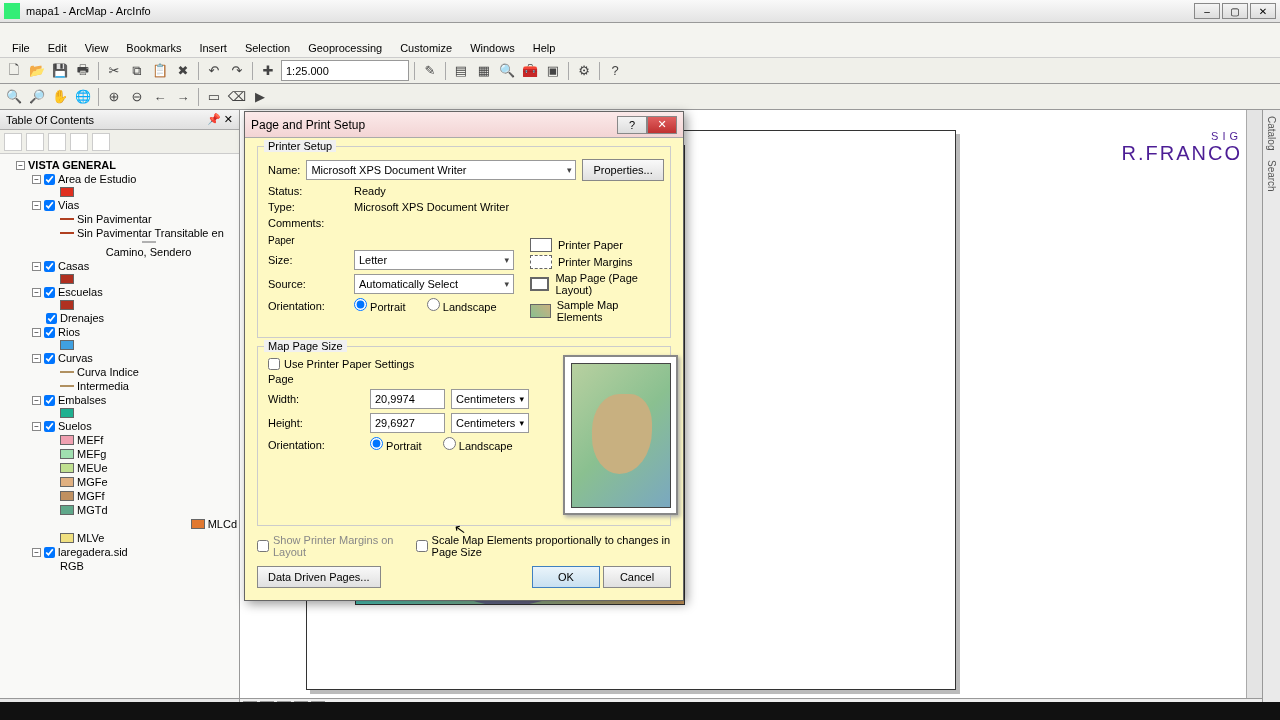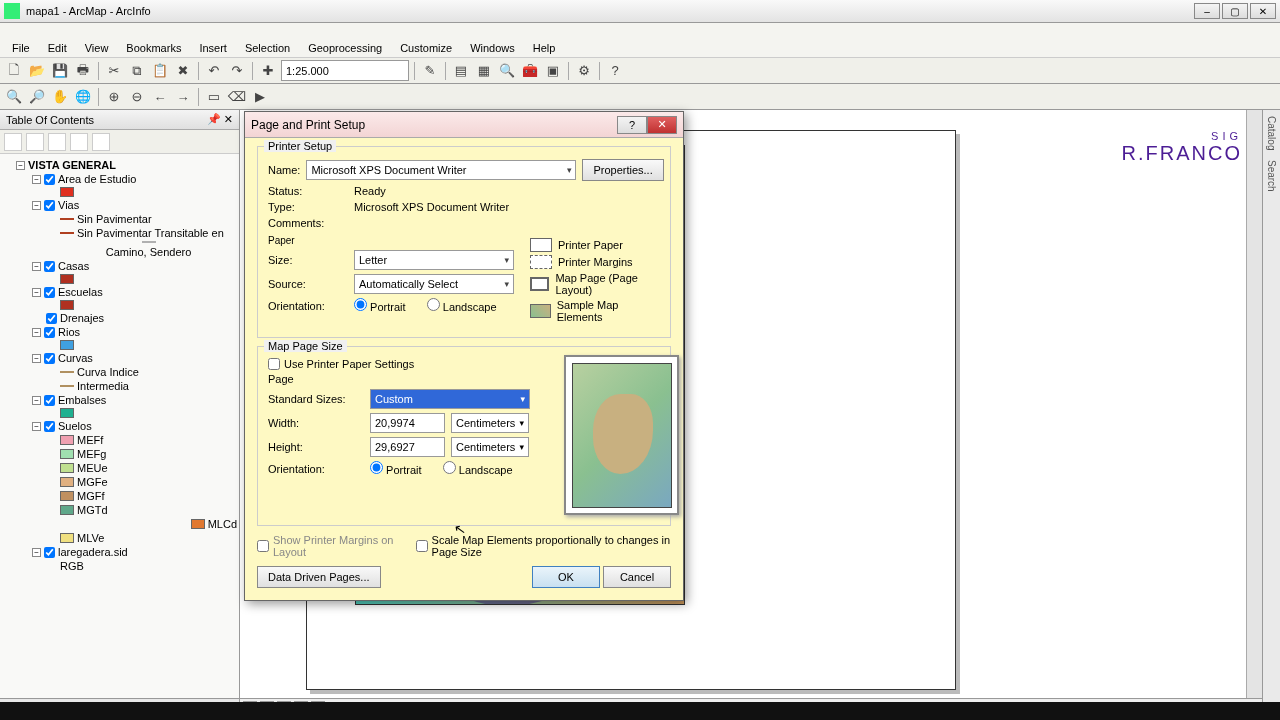--- a/index.html
+++ b/index.html
@@ -427,26 +427,20 @@
     <div class="grp">
       <div class="grp-title">Map Page Size</div>
       <div class="two-col">
         <div class="map-page-left">
           <div class="chk-row">
               <input type="checkbox" style="">
               <span>Use Printer Paper Settings</span>
             </div>
           <div style="margin:2px 0 4px 0;">Page</div>
           <div class="row">
-              <span class="lbl" style="width:96px">Standard Sizes:</span>
-              <div class="combo sel">
-                <span>Custom</span>
-              </div>
-            </div>
-          <div class="row">
               <span class="lbl" style="width:96px">Width:</span>
               <div class="txt">
                 <span>20,9974</span>
               </div>
               <div class="unitc">
                 <span>Centimeters</span>
               </div>
             </div>
           <div class="row">
               <span class="lbl" style="width:96px">Height:</span>

